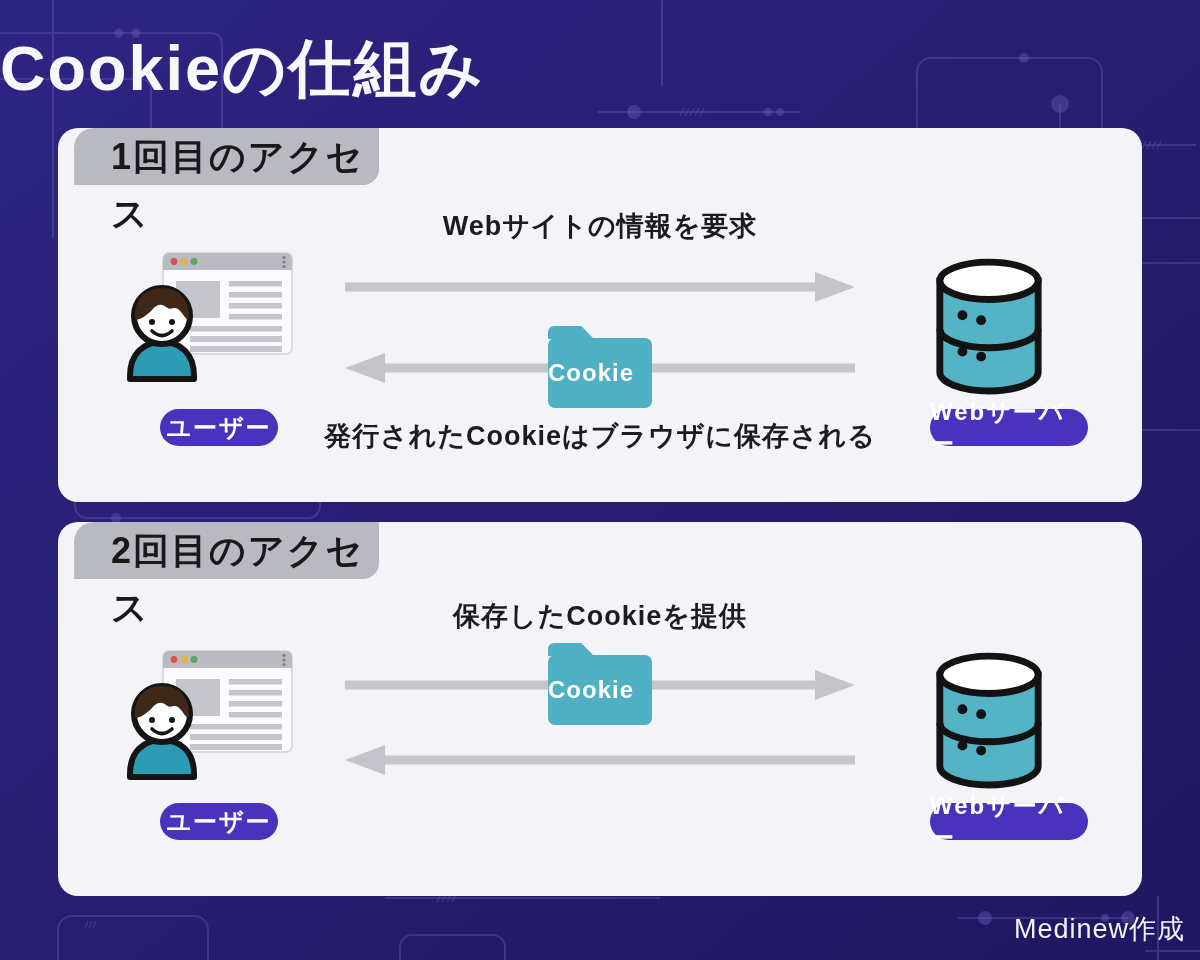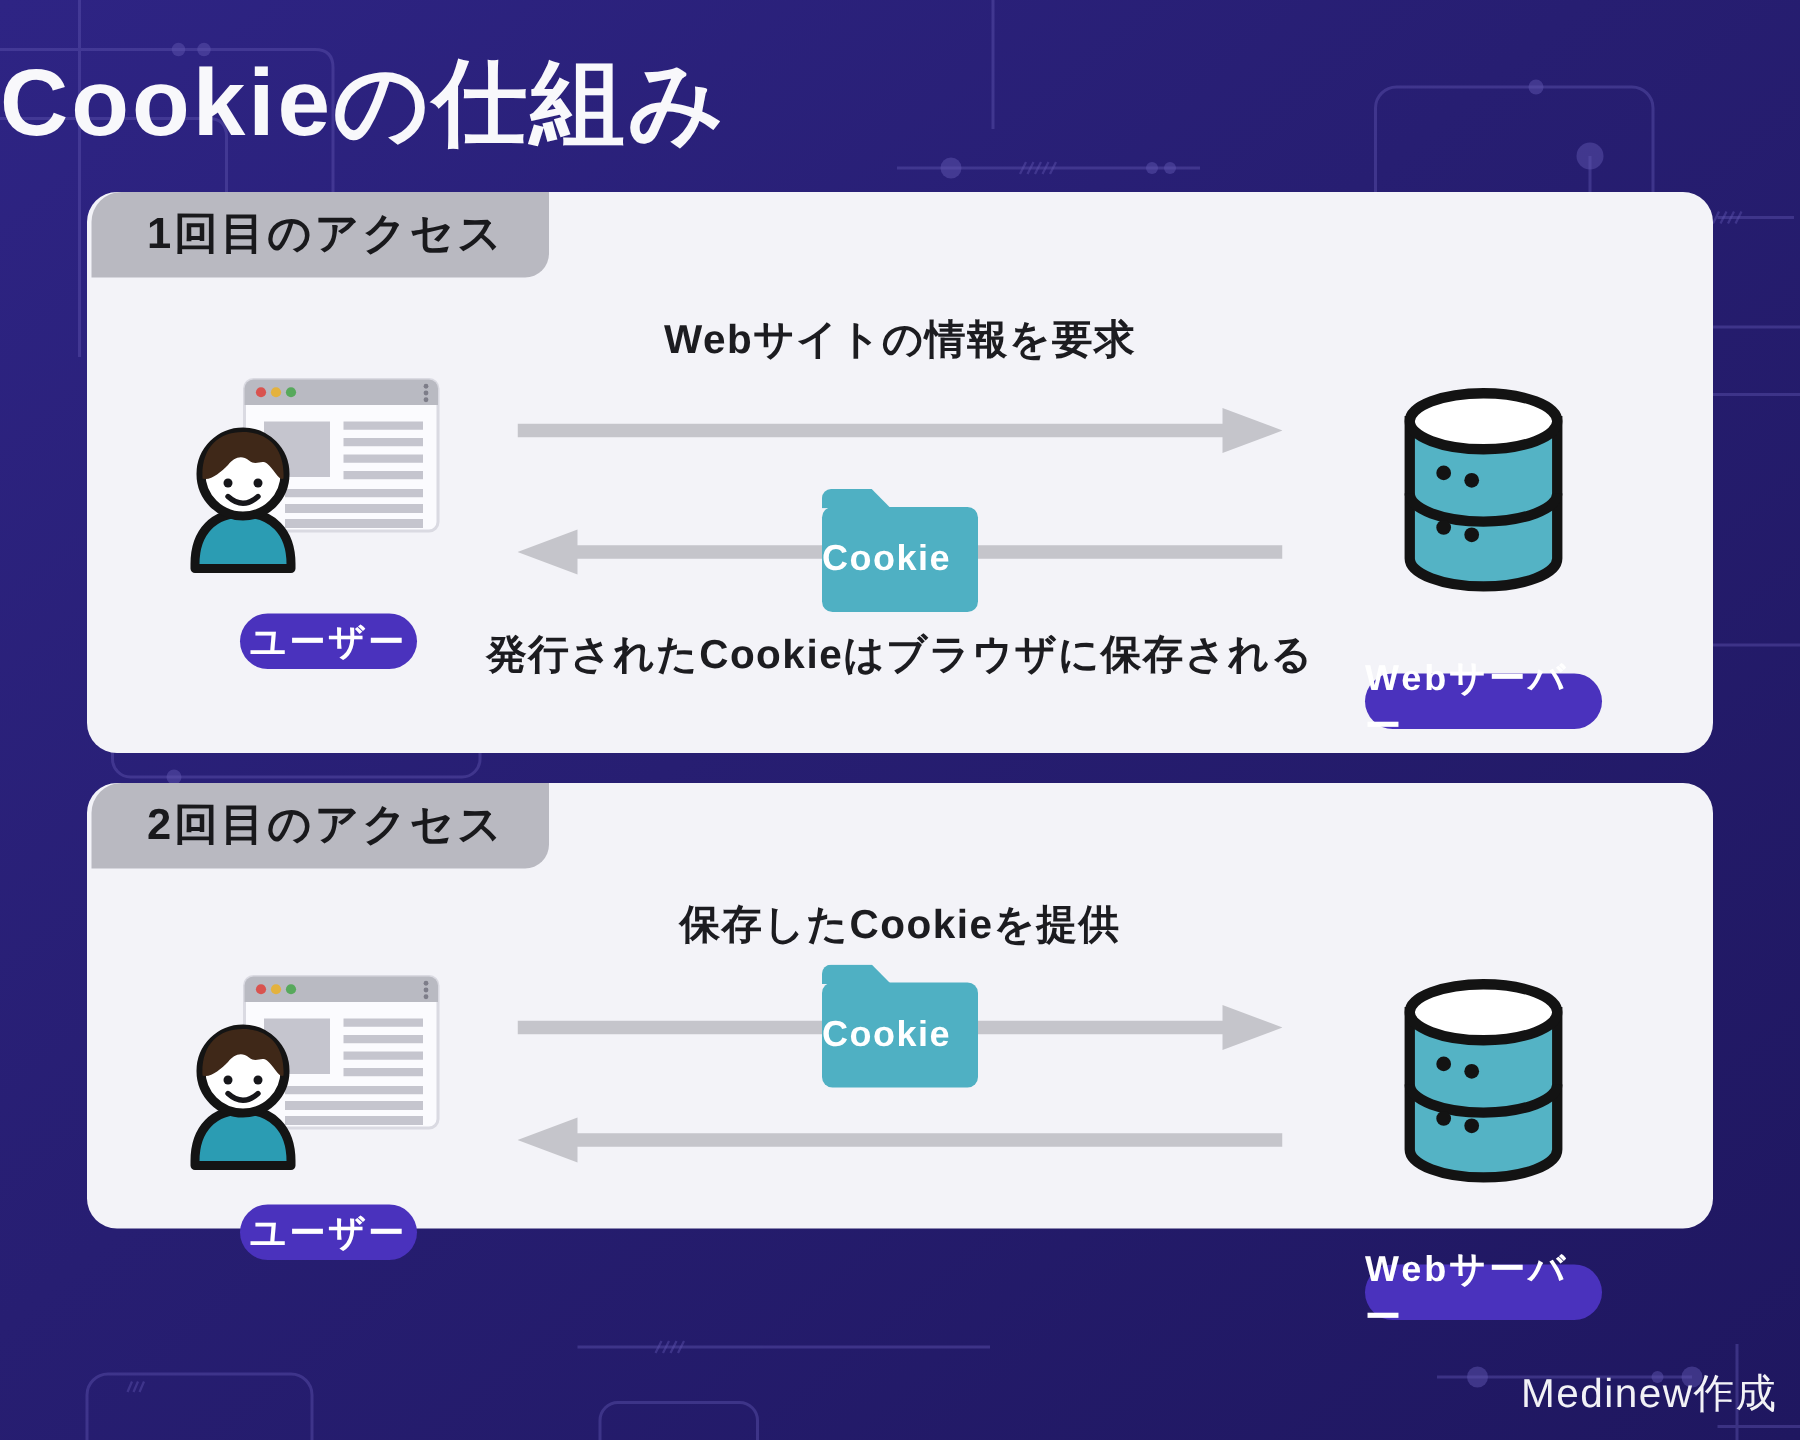--- a/index.html
+++ b/index.html
@@ -15,26 +15,26 @@
     position:absolute; top:26px; left:0; width:100%; margin:0;
     font-size:63px; font-weight:800;
     color:#f8f8fb; letter-spacing:2px;
   }
 
   .panel {
     position:absolute; left:58px; width:1084px;
     background:#f3f3f8; border-radius:20px;
   }
   #panel1 { top:128px;  height:374px; }
-  #panel2 { top:522px;  height:297px; }
+  #panel2 { top:522px;  height:374px; }
 
   .panel-heading {
-    position:absolute; top:0; left:3px; width:305px; height:57px;
+    position:absolute; top:0; left:16px; width:305px; height:57px;
     background:#b9b9c1; border-radius:20px 0 16px 0;
-    font-size:29px; font-weight:bold; color:#19191c;
+    font-size:36px; font-weight:bold; color:#19191c;
     line-height:57px; padding-left:37px; letter-spacing:2px;
   }
 
   .flow-text {
     position:absolute; left:0; width:100%; text-align:center;
     font-size:27px; font-weight:bold; color:#1c1c20; letter-spacing:1px;
   }
   #panel1 .top-text    { top:80px; }
   #panel1 .bottom-text { top:290px; }
   #panel2 .top-text    { top:76px; }
@@ -64,21 +64,21 @@
   .user-figure   { position:absolute; left:66px;  top:122px; width:180px; height:132px; }
   #panel2 .user-figure { top:126px; }
   .server-figure { position:absolute; left:872px; top:128px; width:118px; height:148px; }
 
   .badge {
     position:absolute; height:37px; background:#4a32bd; border-radius:19px;
     color:#fff; font-size:24px; font-weight:bold; letter-spacing:2px;
     display:flex; align-items:center; justify-content:center;
   }
   .badge-user   { left:102px; top:281px; width:118px; }
-  .badge-server { left:852px; top:281px; width:158px;margin-top:40px; }
+  .badge-server { left:872px; top:281px; width:158px; }
 
   .credit {
     position:absolute; right:15px; bottom:13px;
     color:#f2f2f6; font-size:27px; font-weight:300; letter-spacing:1px;margin-top:32px;
   }
 </style>
 </head>
 <body>
 
 <svg class="bg-circuit" width="1200" height="960" viewBox="0 0 1200 960">

